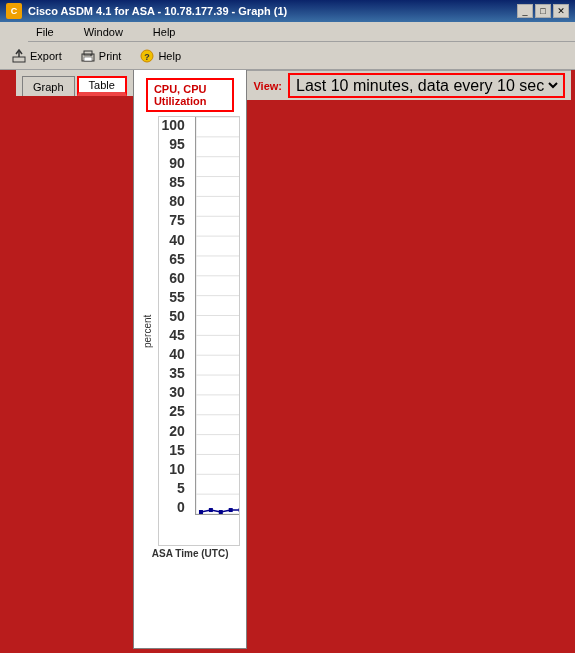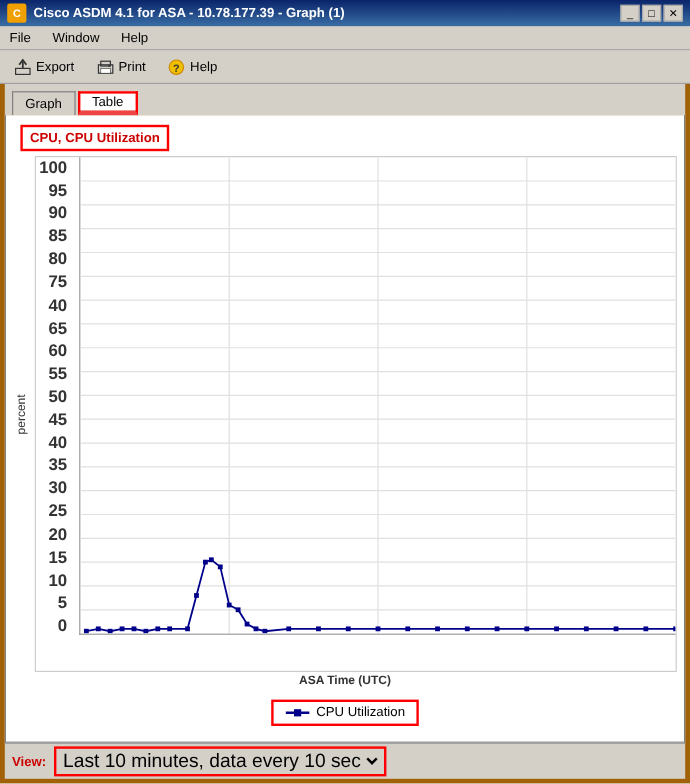--- a/index.html
+++ b/index.html
@@ -53,25 +53,26 @@
       cursor: pointer;
       color: #000;
     }
     .tb-btn.close { background: #d4d0c8; }
 
     
     .menu-bar {
       background: #d4d0c8;
       padding: 2px 4px;
       display: flex;
-      gap: 10px;
+      gap: 22px;
       font-size: 11px;
       border-bottom: 1px solid #a0a0a0;
       height: 20px;
       align-items: center;
+      margin-left: 28px;
     }
     .menu-item {
       cursor: pointer;
       padding: 1px 4px;
     }
 
     
     .toolbar {
       background: #d4d0c8;
       padding: 3px 6px;
@@ -259,24 +260,24 @@
     .view-select {
       font-size: 16px;
       border: none;
       background: #d4d0c8;
       outline: none;
       cursor: pointer;
     }
 
     .content-wrapper {
       display: flex;
-      flex-direction: column;
+      flex-direction: row;
       height: calc(653px - 22px - 20px - 28px);
-      background: #a16207;
-      padding: 0 4px 4px 4px;
+      background: #b91c1c;
+      padding: 0 4px 4px 16px;
     }
 
     .tab-content {
       background: #ffffff;
       border: 1px solid #808080;
       border-top: none;
       flex: 1;
       display: flex;
       flex-direction: column;
     }
@@ -442,29 +443,20 @@
               <rect x="469.2" y="391.03" width="4" height="4" fill="#00008b"></rect>
               <rect x="494" y="391.03" width="4" height="4" fill="#00008b"></rect>
             </svg>
         </div>
 
       </div>
     </div>
 
     <div class="x-axis-title" style="margin-bottom: 4px; margin-right: 0;">ASA Time (UTC)</div>
 
-    <div class="legend-area">
-      <div class="legend-box">
-        <svg width="20" height="10">
-          <line x1="0" y1="5" x2="20" y2="5" stroke="#00008b" stroke-width="2"></line>
-          <rect x="7" y="2" width="6" height="6" fill="#00008b"></rect>
-        </svg>
-        <span>CPU Utilization</span>
-      </div>
-    </div>
 
   </div>
 
   <div class="bottom-bar">
     <span class="view-label">View:</span>
     <div class="view-select-wrapper">
       <select class="view-select">
         <option>Last 10 minutes, data every 10 sec</option>
         <option>Last 60 minutes, data every 1 min</option>
         <option>Last 12 hours, data every 10 min</option>

